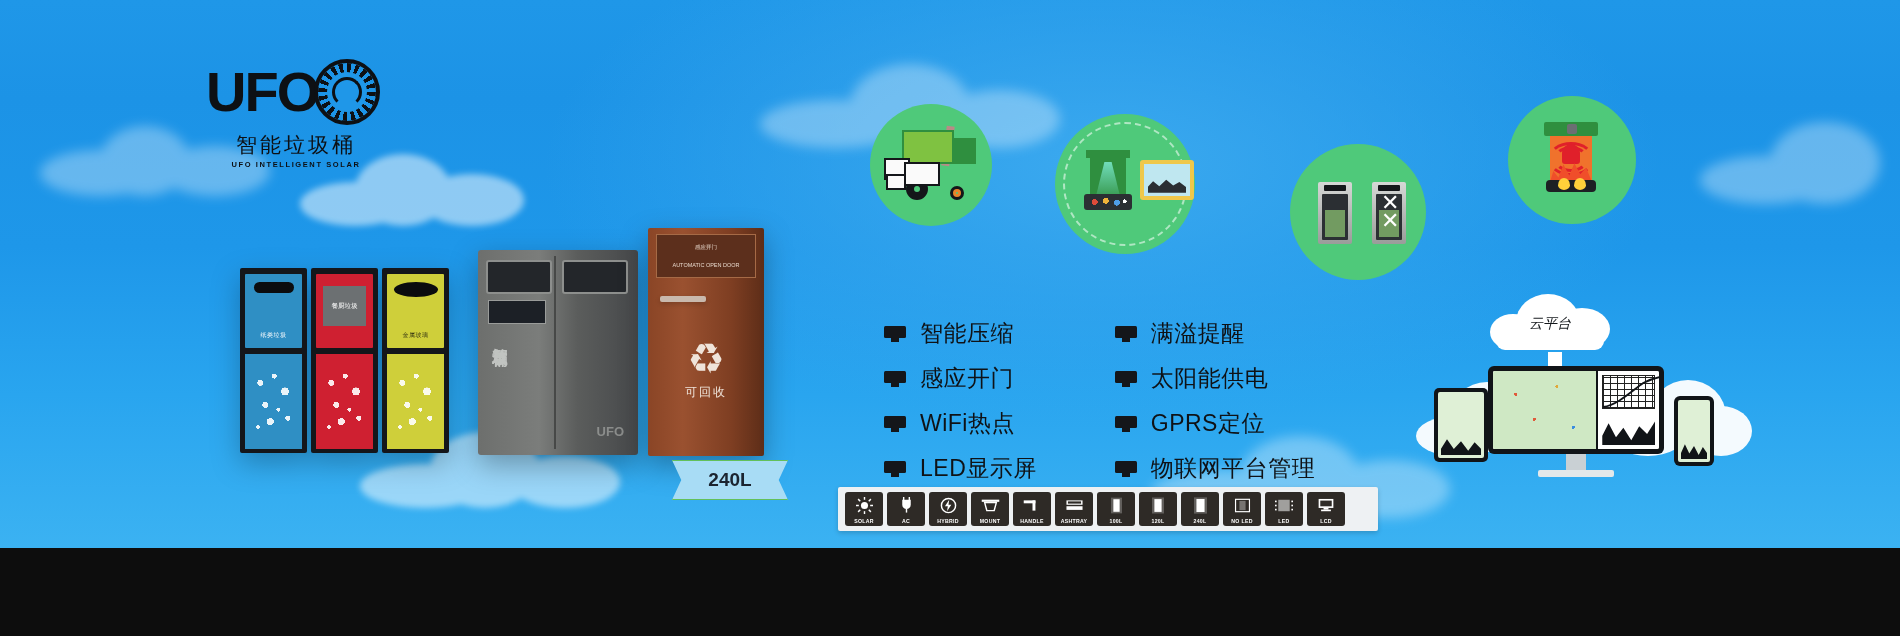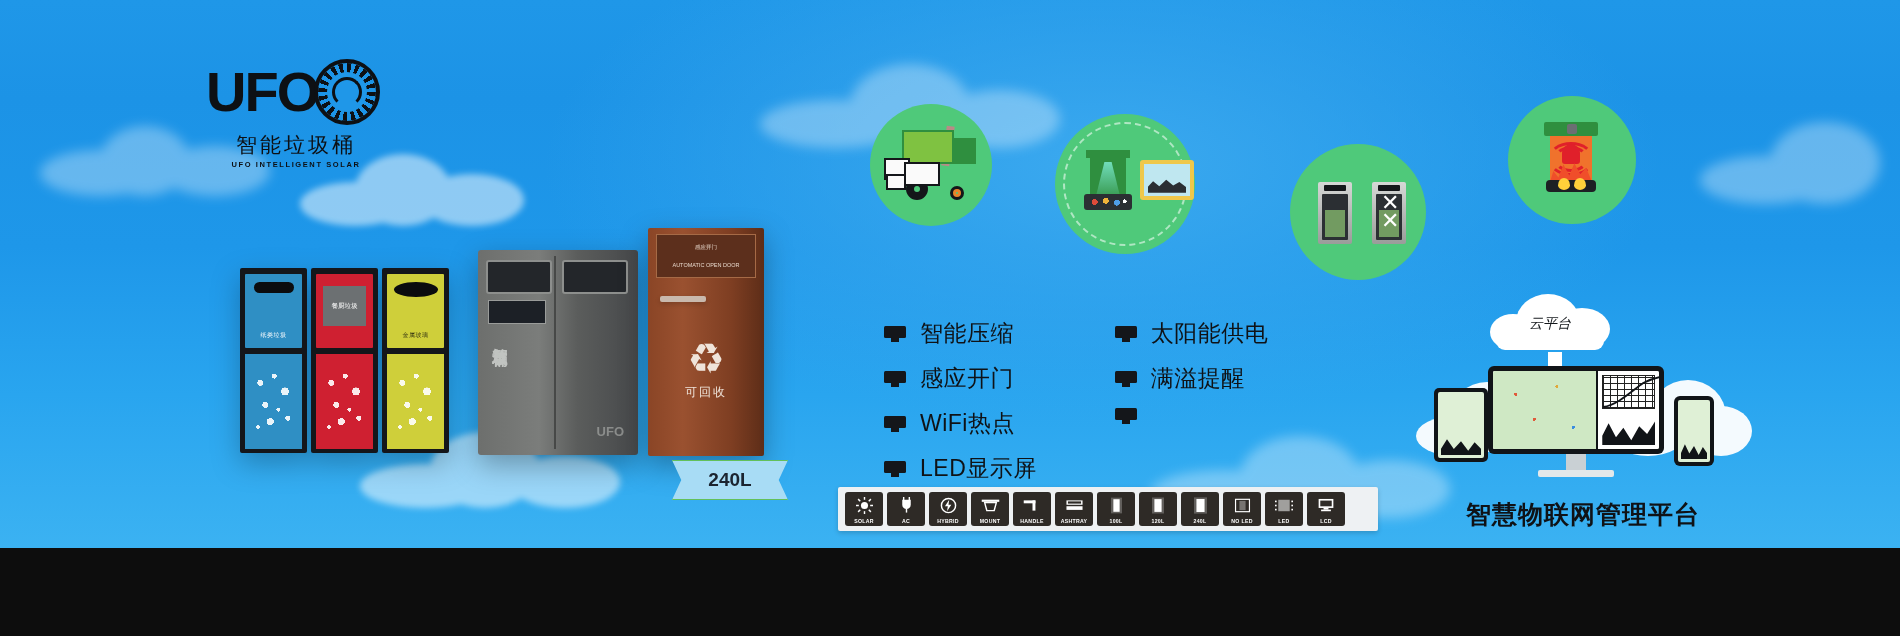--- a/index.html
+++ b/index.html
@@ -372,34 +372,42 @@
           </span>
         <span class="ftxt">LED显示屏</span>
       </div>
     </div>
     <div class="fcol">
       <div class="frow">
         <span class="mon">
             <i></i>
             <b></b>
           </span>
+        <span class="ftxt">满溢提醒</span>
+      </div>
+      <div class="frow">
+        <span class="mon">
+            <i></i>
+            <b></b>
+          </span>
         <span class="ftxt">太阳能供电</span>
       </div>
       <div class="frow">
         <span class="mon">
             <i></i>
             <b></b>
           </span>
-        <span class="ftxt">满溢提醒</span>
-      </div>
-      <div class="frow">
-        <span class="mon">
-            <i></i>
-            <b></b>
-          </span>
+        <span class="ftxt">GPRS定位</span>
+      </div>
+      <div class="frow">
+        <span class="mon">
+            <i></i>
+            <b></b>
+          </span>
+        <span class="ftxt">物联网平台管理</span>
       </div>
     </div>
   </div>
 
   <div class="strip">
     <div class="spec">
       <span class="gl">
         <svg width="17" height="17" viewBox="0 0 24 24">
             <circle cx="12" cy="12" r="5" fill="#fff"></circle>
         <g stroke="#fff" stroke-width="2">
@@ -570,15 +578,14 @@
       </div>
       <div class="neck"></div>
       <div class="foot"></div>
     </div>
 
     <div class="phone">
         <div class="minis"></div>
       </div>
   </div>
 
-  <div class="plattitle">智慧物联网管理平台</div>
 
 </div>
 
 </body></html>

